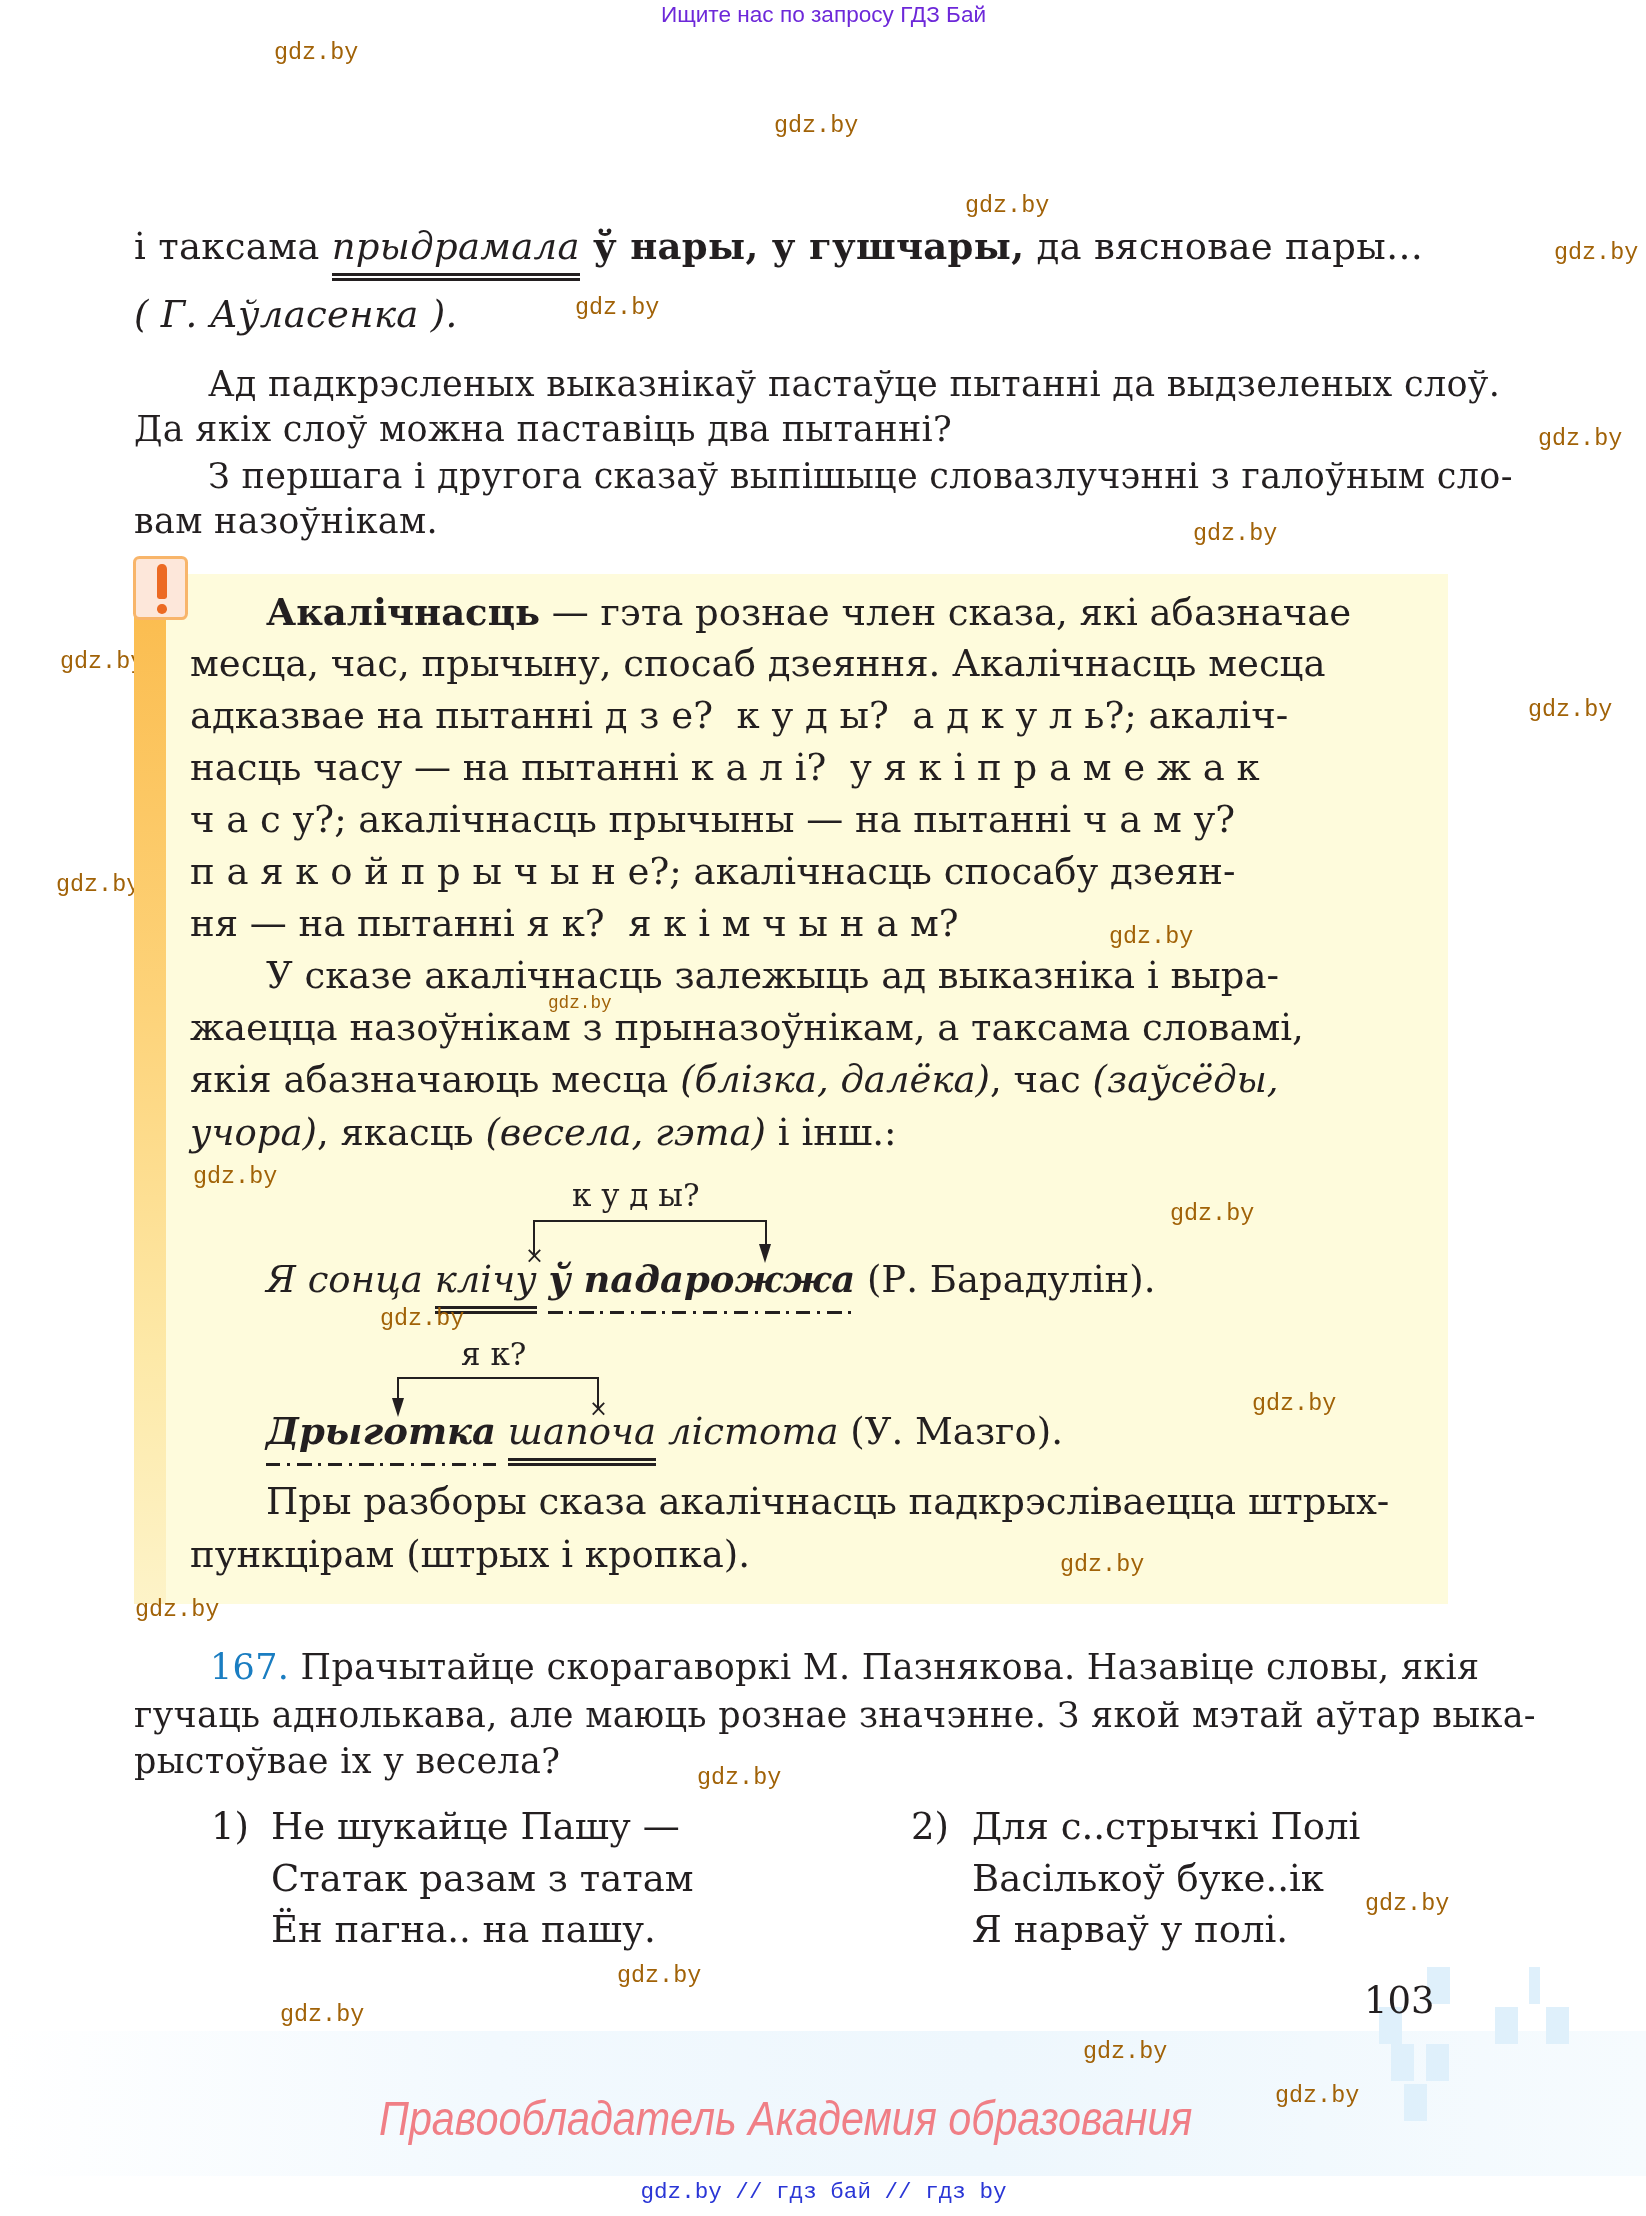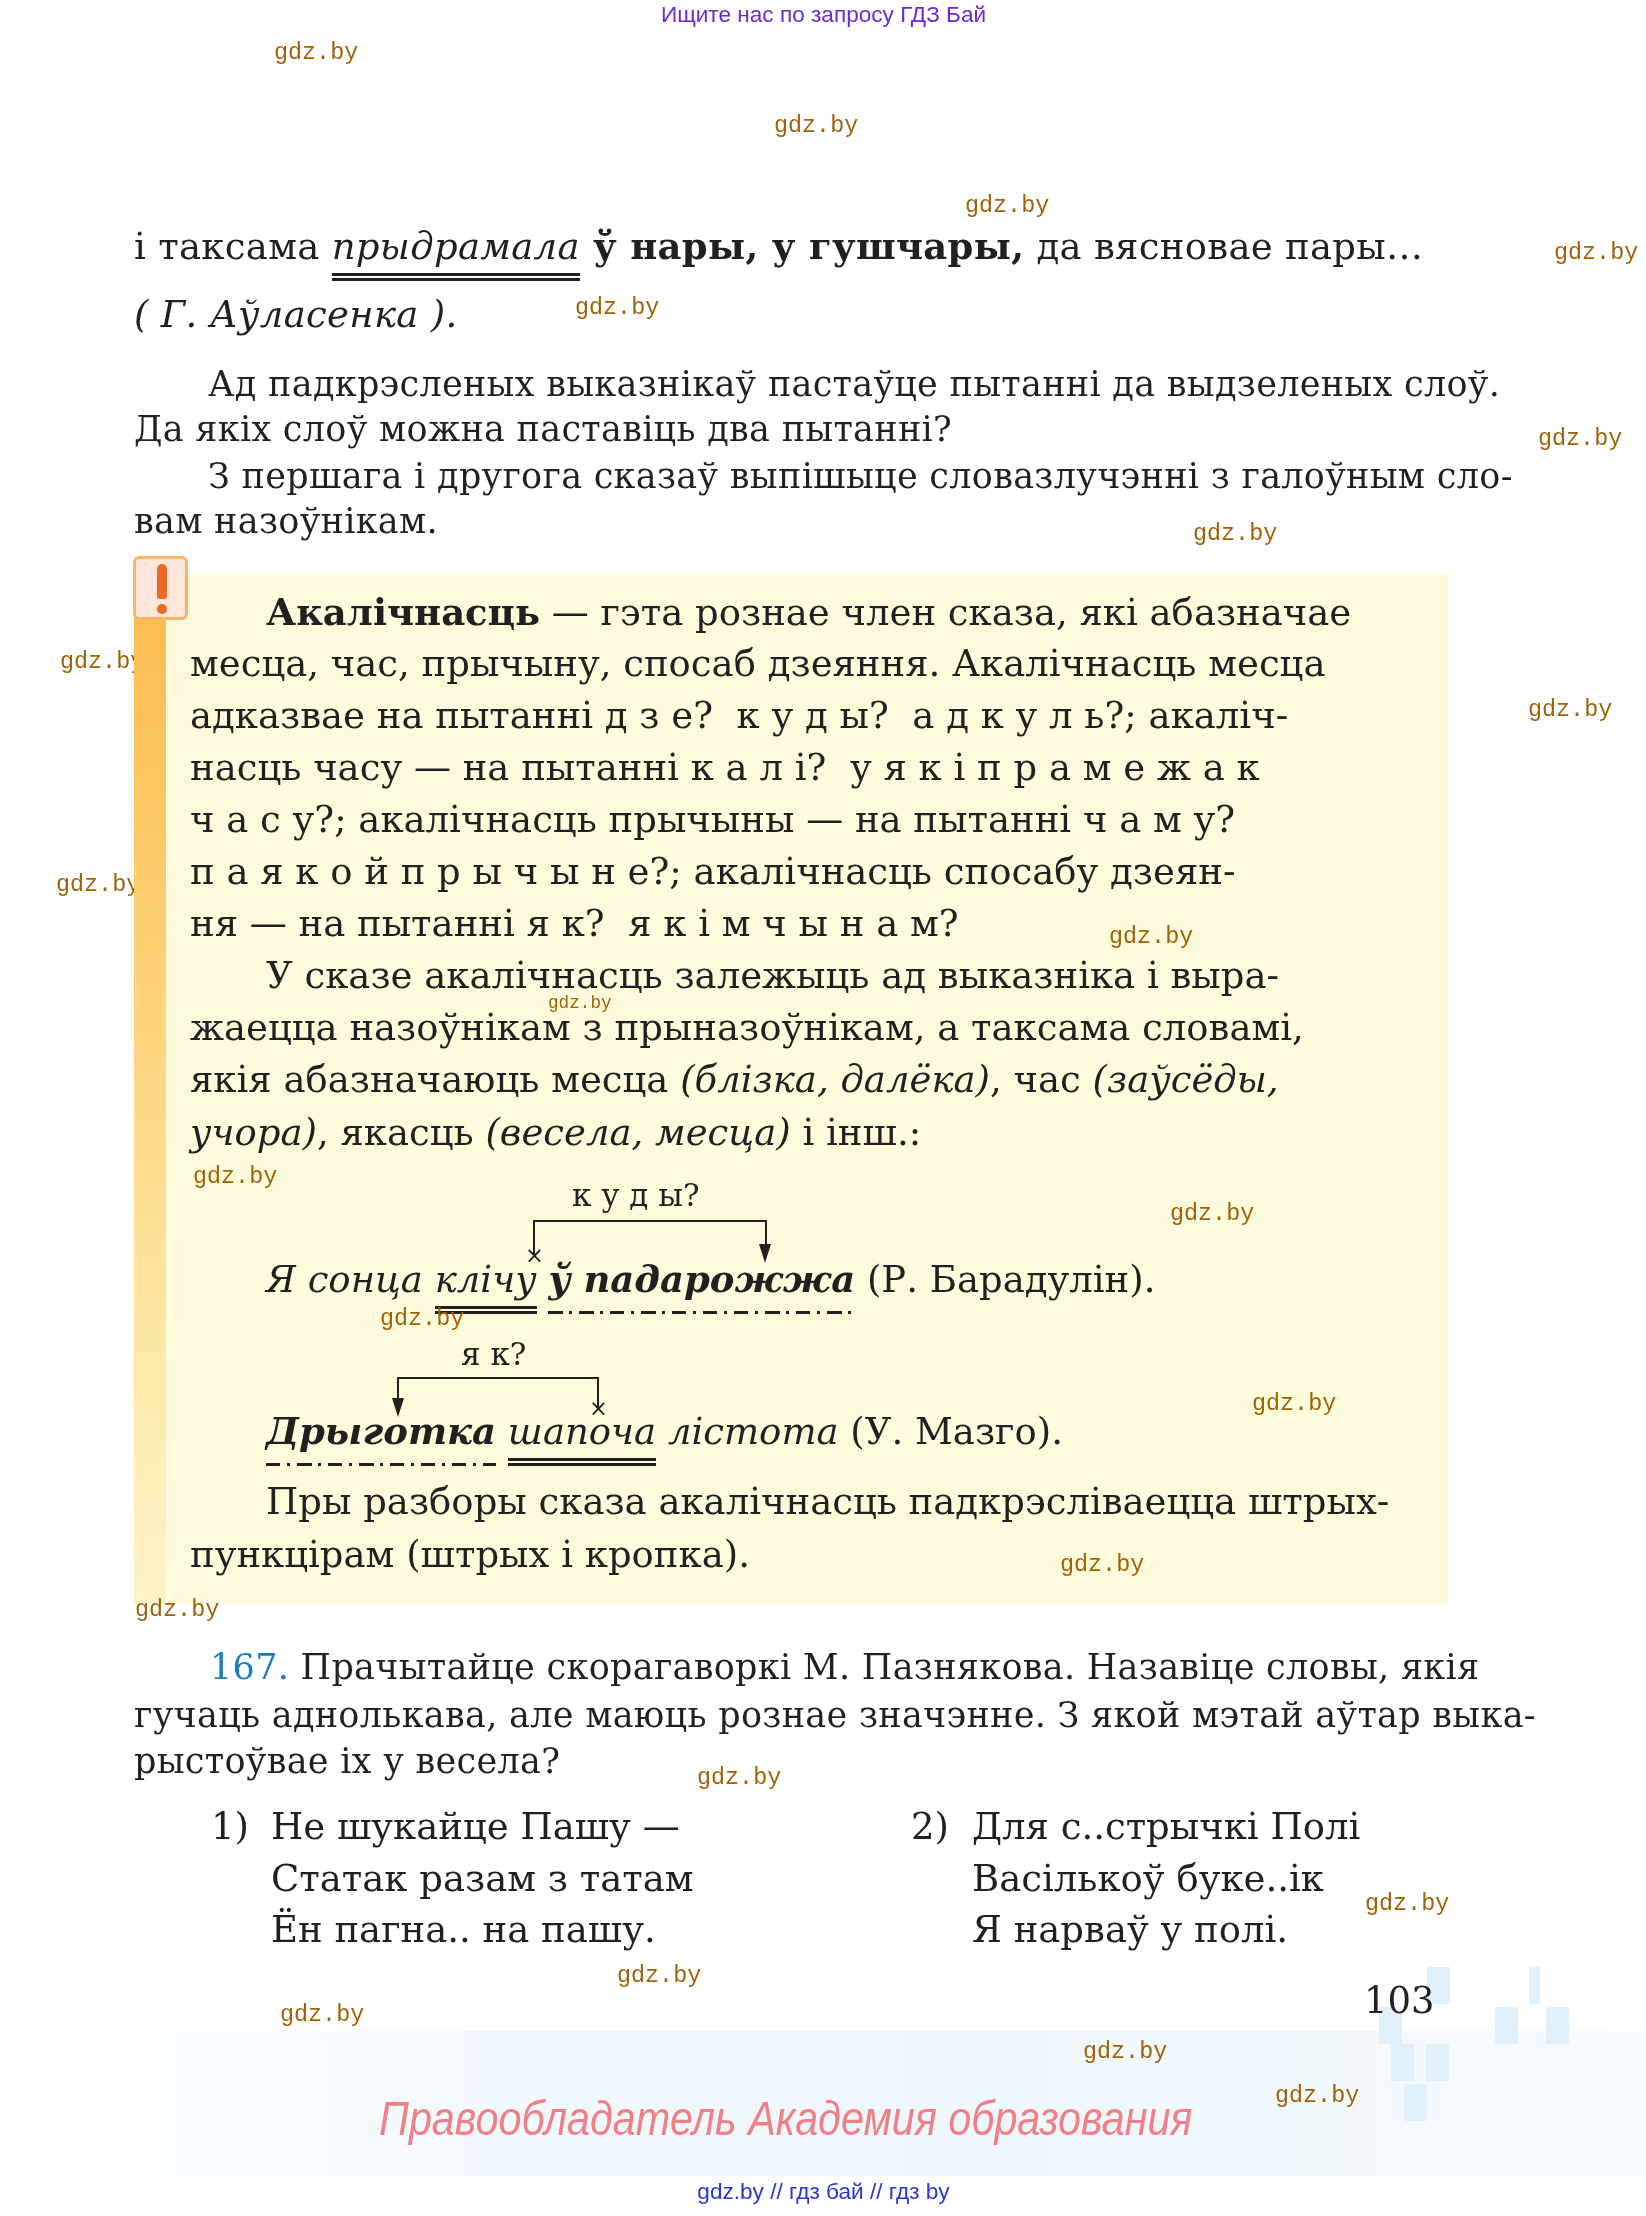--- a/index.html
+++ b/index.html
@@ -73,21 +73,21 @@
   .footer-band {
     position: absolute; left: 0; top: 2031px; width: 1647px; height: 145px;
     background: linear-gradient(90deg, #ffffff 0%, #f2f9fe 30%, #eef7fd 60%, #f6fbfe 100%);
   }
   .copyright {
     position: absolute; left: 379px; top: 2091px; font-family: "Liberation Sans", sans-serif;
     font-style: italic; font-size: 48px; color: #f07f86; white-space: nowrap; transform: scaleX(0.86); transform-origin: left;
   }
   .footer-links {
     position: absolute; left: 0; width: 1647px; top: 2179px; text-align: center;
-    font-family: Liberation Sans, sans-serif; font-size: 22.6px; color: #2a36d6;
+    font-family: Liberation Mono, monospace; font-size: 22.6px; color: #2a36d6;
   }
 </style>
 </head>
 <body>
 
 <div class="top-banner">Ищите нас по запросу ГДЗ Бай</div>
 
 <div class="wm" style="left:274px;top:40px">gdz.by</div>
 <div class="wm" style="left:774px;top:113px">gdz.by</div>
 <div class="wm" style="left:965px;top:193px">gdz.by</div>
@@ -122,21 +122,21 @@
 <div class="rl" style="top:746px"><span>насць часу — на пытанні </span><span>к а л і?</span>&nbsp;&nbsp;<span>у я к і  п р а м е ж а к</span></div>
 <div class="rl" style="top:798px"><span>ч а с у?</span><span>; акалічнасць прычыны — на пытанні </span><span>ч а м у?</span></div>
 <div class="rl" style="top:850px"><span>п а  я к о й  п р ы ч ы н е?</span><span>; акалічнасць спосабу дзеян-</span></div>
 <div class="rl" style="top:902px"><span>ня — на пытанні </span><span>я к?</span>&nbsp;&nbsp;<span>я к і м  ч ы н а м?</span></div>
 <div class="wm" style="left:1109px;top:924px">gdz.by</div>
 
 <div class="rl" style="left:266px;top:954px">У сказе акалічнасць залежыць ад выказніка і выра-</div>
 <div class="wm" style="left:548px;top:993px;font-size:17.7px">gdz.by</div>
 <div class="rl" style="top:1006px">жаецца назоўнікам з прыназоўнікам, а таксама словамі,</div>
 <div class="rl" style="top:1058px"><span>якія абазначаюць месца </span><span class="it">(блізка, далёка)</span><span>, час </span><span class="it">(заўсёды,</span></div>
-<div class="rl" style="top:1111px"><span class="it">учора)</span><span>, якасць </span><span class="it">(весела, месца)</span><span> і інш.:</span></div>
+<div class="rl" style="top:1111px"><span class="it">учора)</span><span>, якасць </span><span class="it">(весела, гэта)</span><span> і інш.:</span></div>
 <div class="wm" style="left:193px;top:1164px">gdz.by</div>
 
 <div class="abs" style="left:572px;top:1177px;font-size:31px">к у д ы?</div>
 <div class="wm" style="left:1170px;top:1201px">gdz.by</div>
 <div class="diagram-line" style="left:533px;top:1220px;width:234px;height:2.4px"></div>
 <div class="diagram-line" style="left:533px;top:1220px;width:2.4px;height:34px"></div>
 <div class="diagram-line" style="left:765px;top:1220px;width:2.4px;height:32px"></div>
 <div class="arrow-down" style="left:759px;top:1244px"></div>
 <div class="xmark" style="left:525px;top:1244px">×</div>
 <div class="rl it" style="left:266px;top:1257px"><span>Я сонца </span><span class="dbl">клічу</span> <span class="b dash">ў падарожжа</span><span style="font-style:normal"> (Р. Барадулін).</span></div>

